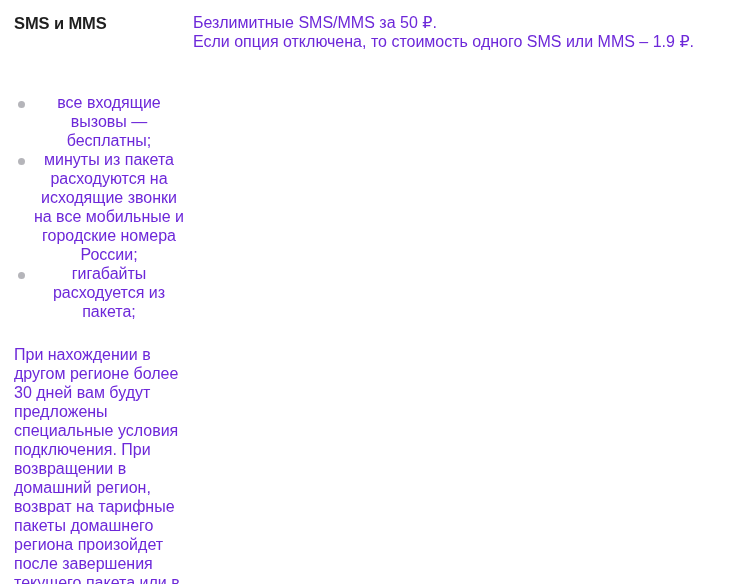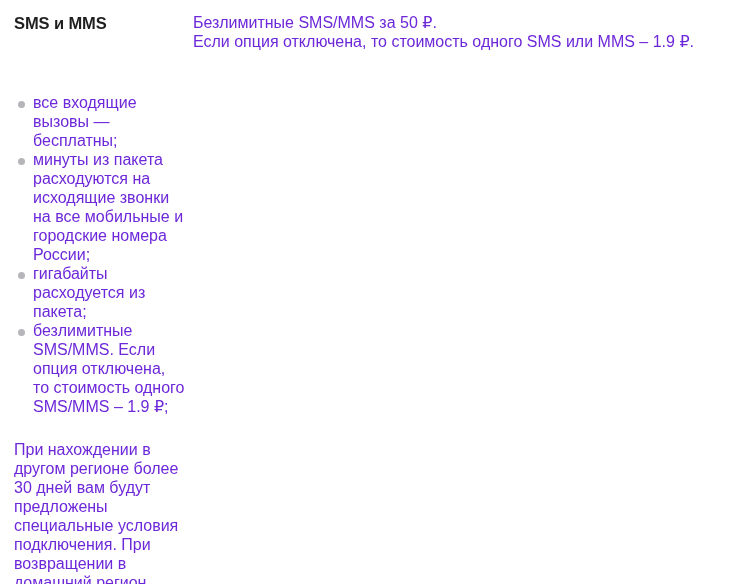--- a/index.html
+++ b/index.html
@@ -49,20 +49,21 @@
     margin-top: 24px;
   }
   ul.bullet-list {
     list-style: none;
     margin: 0;
     padding: 0;
   }
   ul.bullet-list li {
     position: relative;
     padding-left: 19px;
+    text-align: center;
   }
   ul.bullet-list li::before {
     content: "";
     position: absolute;
     left: 4px;
     top: 8px;
     width: 7px;
     height: 7px;
     border-radius: 50%;
     background: #b5b5ba;
@@ -80,19 +81,18 @@
 Если опция отключена, то стоимость одного SMS или MMS – 1.9 ₽.</p>
     </div>
   </section>
 
   <section class="row">
     <div class="row-content">
       <ul class="bullet-list">
         <li>все входящие вызовы — бесплатны;</li>
         <li>минуты из пакета расходуются на исходящие звонки на все мобильные и городские номера России;</li>
         <li>гигабайты расходуется из пакета;</li>
-        <li>безлимитные SMS/MMS. Если опция отключена, то стоимость одного SMS/MMS – 1.9 ₽;</li>
       </ul>
       <p class="spaced">При нахождении в другом регионе более 30 дней вам будут предложены специальные условия подключения. При возвращении в домашний регион, возврат на тарифные пакеты домашнего региона произойдет после завершения текущего пакета или в течение суток, если пакет не был подключен.</p>
     </div>
   </section>
 
 </main>
 
 </body></html>

